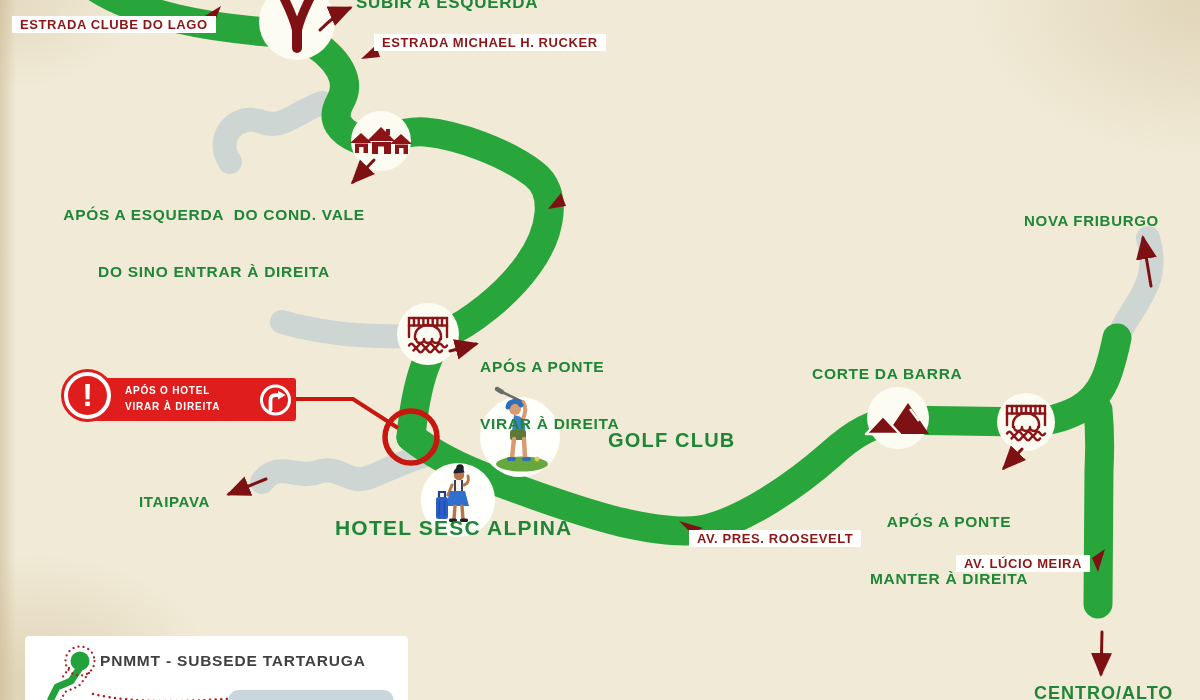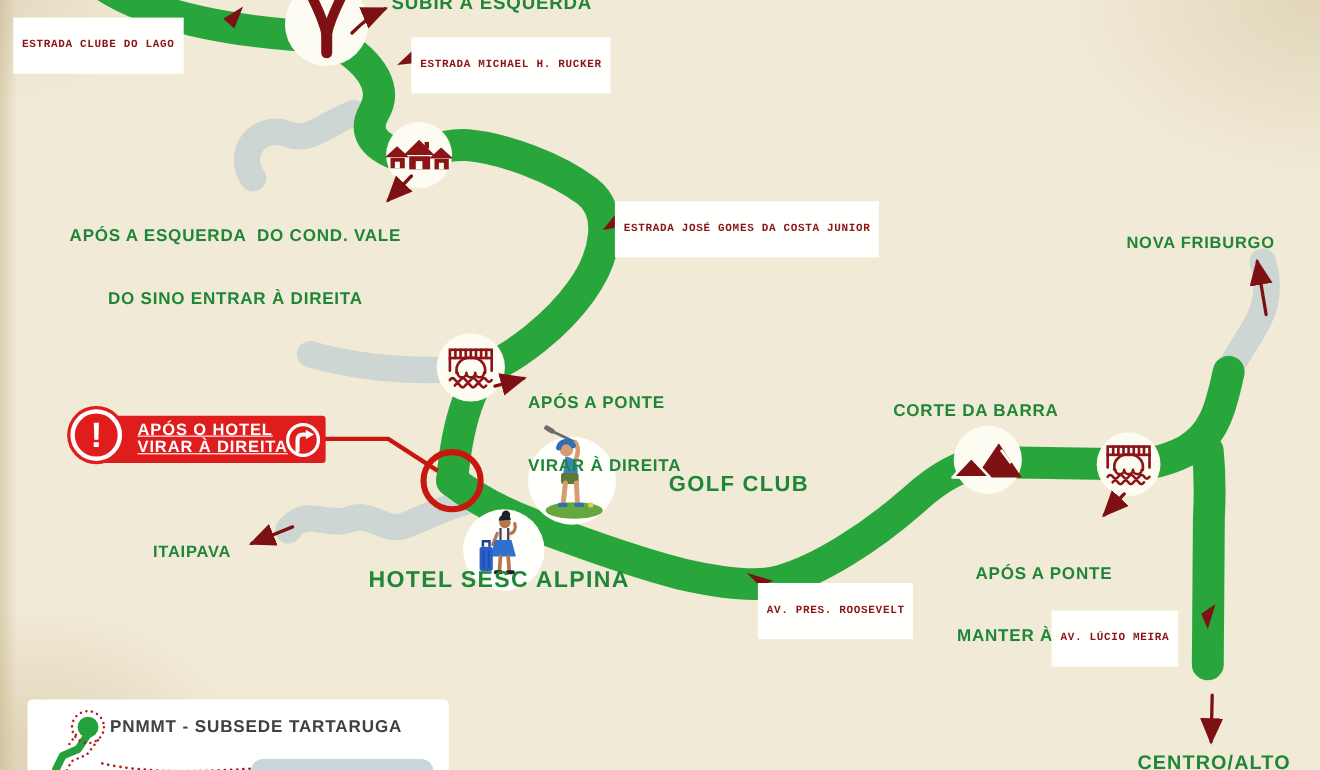--- a/index.html
+++ b/index.html
@@ -12,35 +12,35 @@
       radial-gradient(ellipse 260px 190px at 3% 98%, rgba(193,172,128,.38), transparent 70%),
       radial-gradient(ellipse 320px 220px at 100% 0%, rgba(203,186,146,.42), transparent 72%),
       radial-gradient(ellipse 200px 130px at 0% 0%, rgba(196,178,138,.30), transparent 70%),
       linear-gradient(90deg, rgba(186,164,120,.40), rgba(186,164,120,0) 16px);
   }
   svg{display:block;}
   #mapsvg{position:absolute;left:0;top:0;}
   
   .wlabel{
     position:absolute;background:#fffffd;color:#8b1518;
-    font-weight:700;font-size:10px;letter-spacing:.6px;
-    padding:20px 8px;white-space:nowrap;font-family:Liberation Mono, monospace;
+    font-weight:700;font-size:13px;letter-spacing:.6px;
+    padding:1px 8px;white-space:nowrap;
   }
   
   .glabel{
     position:absolute;color:#1f8637;font-weight:700;
     letter-spacing:.7px;white-space:pre;
   }
   .center{text-align:center;}
   
   #alert-box{
     position:absolute;left:78px;top:378px;width:218px;height:43px;
     background:#e01d1d;border-radius:3px;color:#fff;
   }
-  #alert-text{margin:5px 0 0 47px;font-weight:700;font-size:15px;line-height:16px;letter-spacing:.8px;text-decoration:underline;}
+  #alert-text{margin:5px 0 0 47px;font-weight:700;font-size:10px;line-height:16px;letter-spacing:.8px;}
   #alert-excl{
     position:absolute;left:-14px;top:-6px;width:47px;height:47px;border-radius:50%;
     background:#e01d1d;border:4px solid #fff;box-shadow:0 0 0 3px #e01d1d;
     color:#fff;font-weight:700;font-size:32px;line-height:39px;text-align:center;
   }
   #alert-turn{
     position:absolute;right:5px;top:50%;transform:translateY(-50%);
     width:31px;height:31px;border:3px solid #fff;border-radius:50%;
   }
   
@@ -212,21 +212,20 @@
   </div>
 
   <div class="glabel" style="left:139px;top:493px;font-size:15px;">ITAIPAVA</div>
 
   <div class="glabel" style="left:335px;top:516px;font-size:21px;letter-spacing:1.2px;">HOTEL SESC ALPINA</div>
 
   <div class="glabel" style="left:1034px;top:683px;font-size:18px;letter-spacing:1px;">CENTRO/ALTO</div>
 
   <div class="wlabel" style="left:12px;top:16px;">ESTRADA CLUBE DO LAGO</div>
   <div class="wlabel" style="left:374px;top:34px;">ESTRADA MICHAEL H. RUCKER</div>
-  <div class="wlabel" style="left:559px;top:183px;">ESTRADA JOSÉ GOMES DA COSTA JUNIOR</div>
   <div class="wlabel" style="left:689px;top:530px;">AV. PRES. ROOSEVELT</div>
   <div class="wlabel" style="left:956px;top:555px;">AV. LÚCIO MEIRA</div>
 
   <div id="alert-box">
     <div id="alert-excl">!</div>
     <div id="alert-text">
       <div>APÓS O HOTEL</div>
       <div>VIRAR À DIREITA</div>
     </div>
     <div id="alert-turn">

